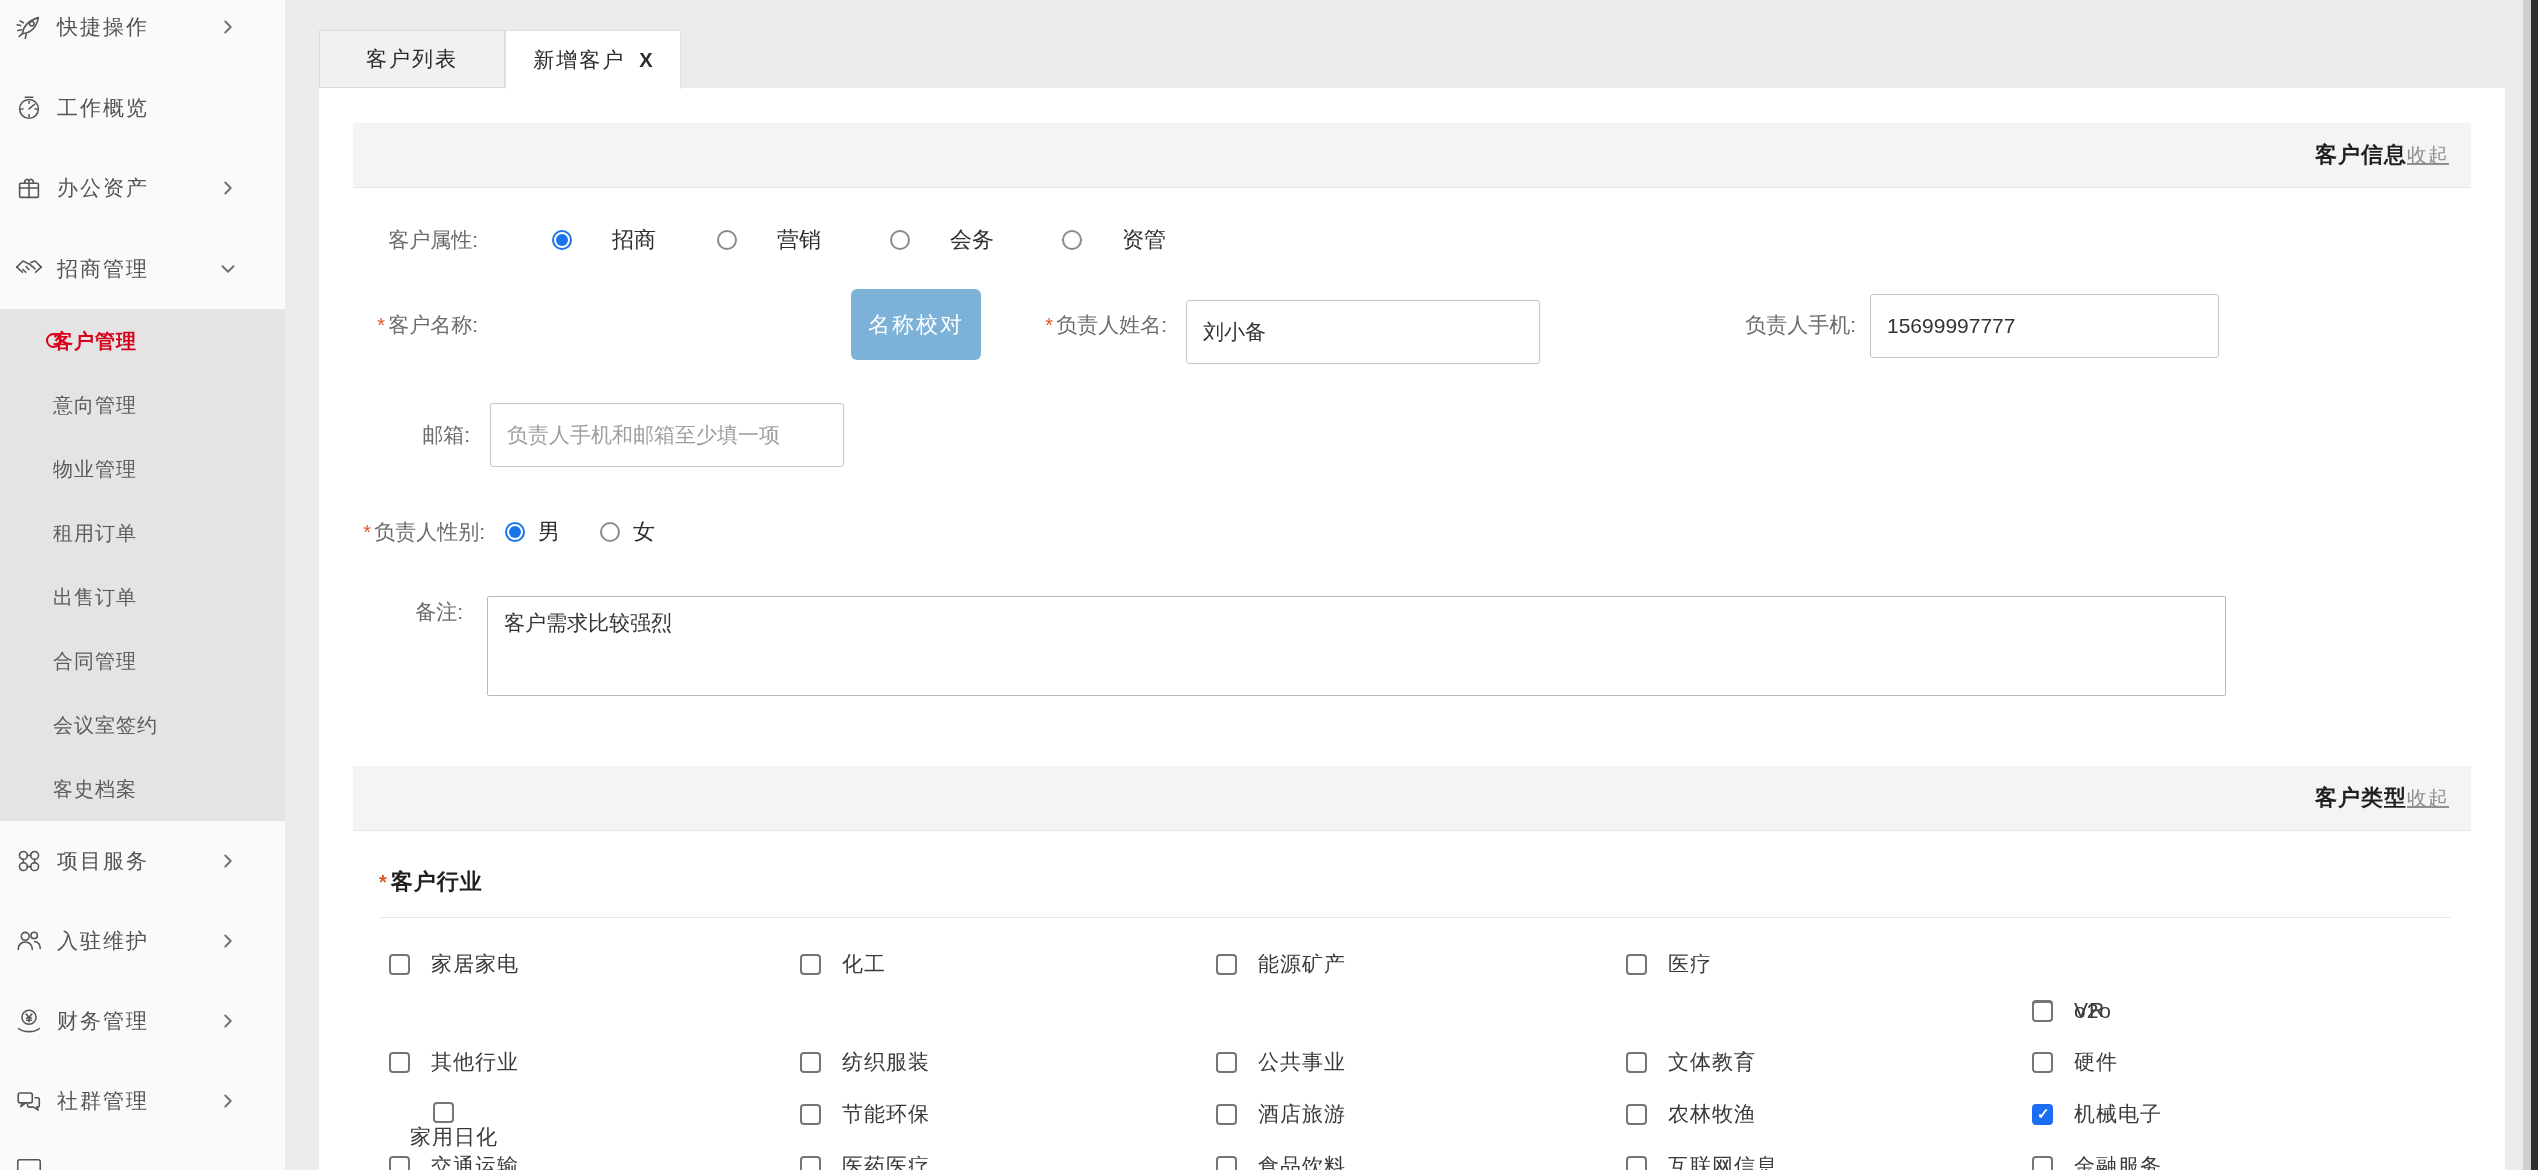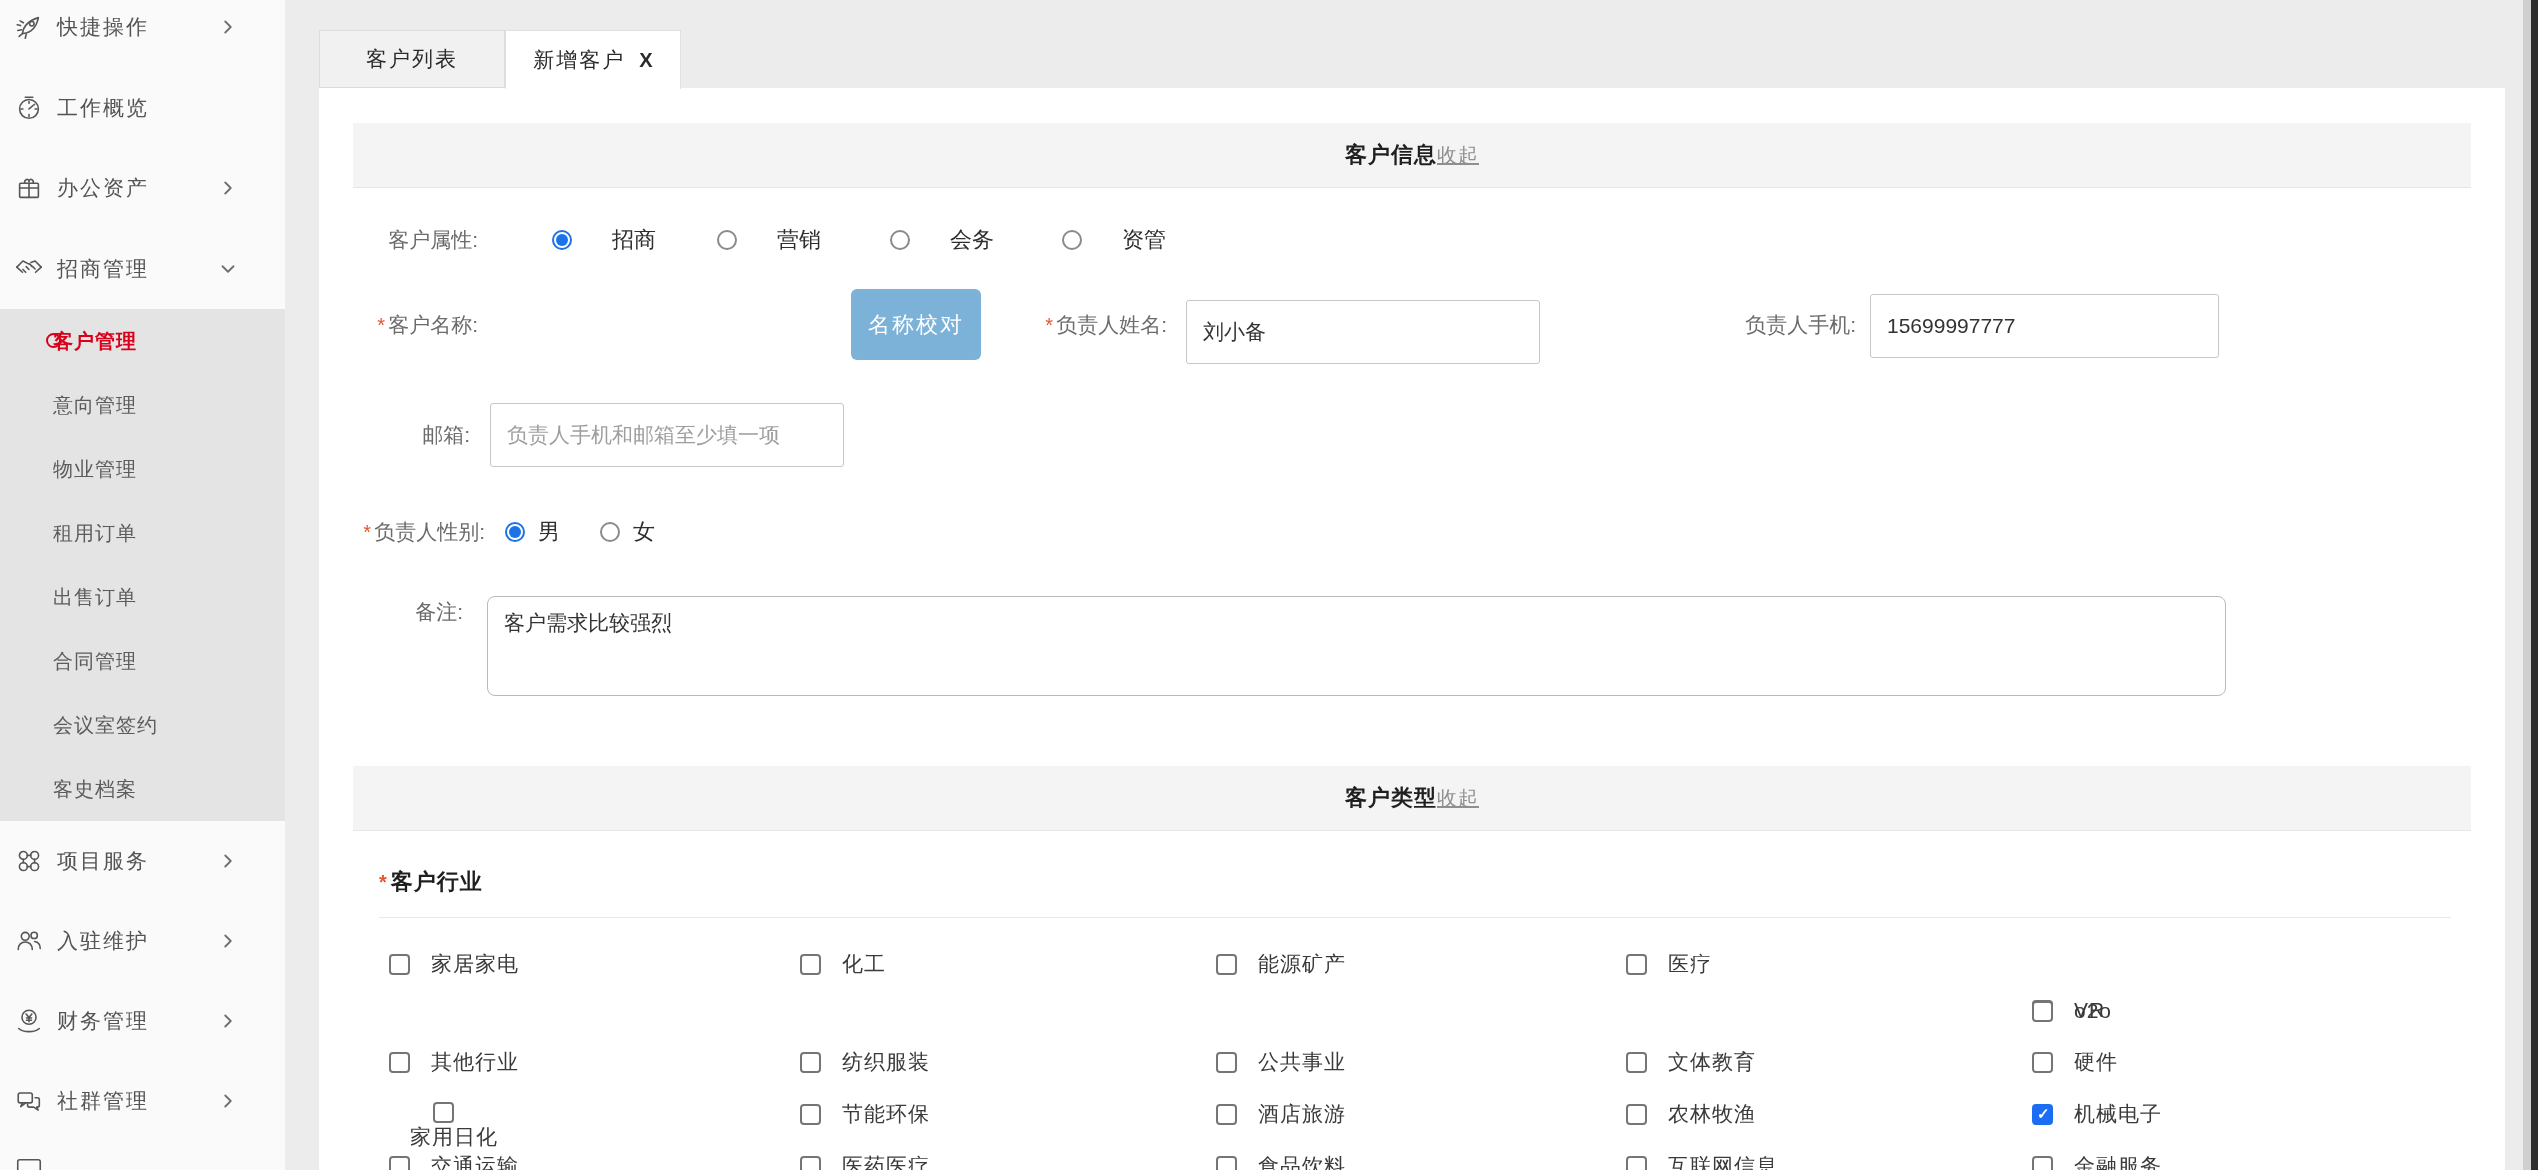--- a/index.html
+++ b/index.html
@@ -30,21 +30,21 @@
        justify-content:center;font-size:21px;color:#2b2b2b;letter-spacing:2px;cursor:pointer}
   .tab-inactive{left:319px;width:186px;background:#f1f1f1;border:1px solid #dcdcdc}
   .tab-active{left:505px;width:176px;background:#fff;border:1px solid #e0e0e0;border-bottom:none;height:59px;z-index:2}
   .tab-close{font-weight:bold;margin-left:14px;font-size:20px;letter-spacing:0;cursor:pointer}
 
   
   .panel{position:absolute;left:319px;top:88px;width:2186px;height:1082px;background:#fff;overflow:hidden;z-index:1}
 
   .sec-header{position:absolute;left:34px;width:2118px;height:65px;background:#f4f4f4;
               border-bottom:1px solid #e6e6e6;box-sizing:border-box;display:flex;align-items:center;
-              justify-content:center;padding:0 22px}
+              justify-content:flex-end;padding:0 22px}
   .sec-title{font-size:22px;font-weight:bold;color:#1f1f1f;letter-spacing:1px}
   .collapse-link{font-size:20px;color:#8f8f8f;text-decoration:underline;cursor:pointer;letter-spacing:1px}
 
   .flabel{position:absolute;text-align:right;font-size:21px;color:#6b6b6b;height:30px;line-height:30px;white-space:nowrap}
   .req{color:#e2572b;margin-right:3px;font-size:20px}
 
   .tinput{position:absolute;box-sizing:border-box;border:1px solid #c6c6c6;border-radius:3px;font-size:21px;
           color:#333;padding:0 16px;background:#fff;font-family:inherit;height:64px;outline:none}
   .tinput::placeholder{color:#9e9e9e}
 
@@ -53,21 +53,21 @@
 
   .opt{position:absolute;display:flex;align-items:center;font-size:22px;color:#2e2e2e;height:30px;cursor:pointer}
   .radio{width:20px;height:20px;border:2px solid #8a8a8a;border-radius:50%;box-sizing:border-box;
          display:inline-block;position:relative;flex:none;background:#fff}
   .radio.checked{border-color:#1a73e8}
   .radio.checked::after{content:"";position:absolute;left:2px;top:2px;right:2px;bottom:2px;background:#1a73e8;border-radius:50%}
   .gap-l{margin-right:40px}
   .gap-s{margin-right:13px}
 
   .remark-area{position:absolute;left:168px;top:508px;width:1739px;height:100px;box-sizing:border-box;
-               border:1px solid #b9b9b9;border-radius:8px;font-size:21px;color:#333;padding:12px 16px;
+               border:1px solid #b9b9b9;border-radius:2px;font-size:21px;color:#333;padding:12px 16px;
                font-family:inherit;resize:none;outline:none}
 
   .industry-title{position:absolute;left:60px;top:779px;height:30px;line-height:30px;font-size:22px;
                   font-weight:bold;color:#1f1f1f;letter-spacing:1px}
   .divider{position:absolute;left:60px;top:829px;width:2072px;height:1px;background:#e9e9e9}
 
   .ind-item{position:absolute;display:flex;align-items:center;height:24px;cursor:pointer}
   .cb{width:21px;height:21px;border:2px solid #757575;border-radius:4px;box-sizing:border-box;flex:none;background:#fff;position:relative}
   .cb.checked{background:#1b6ef3;border-color:#1b6ef3}
   .cb.checked::after{content:"✓";position:absolute;color:#fff;font-size:15px;font-weight:bold;left:3px;top:-1px}

